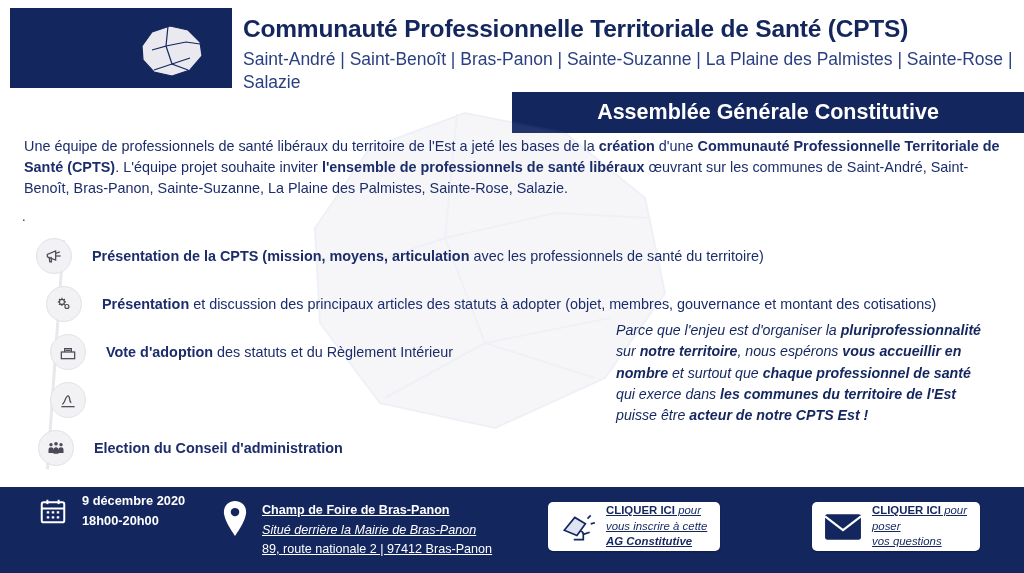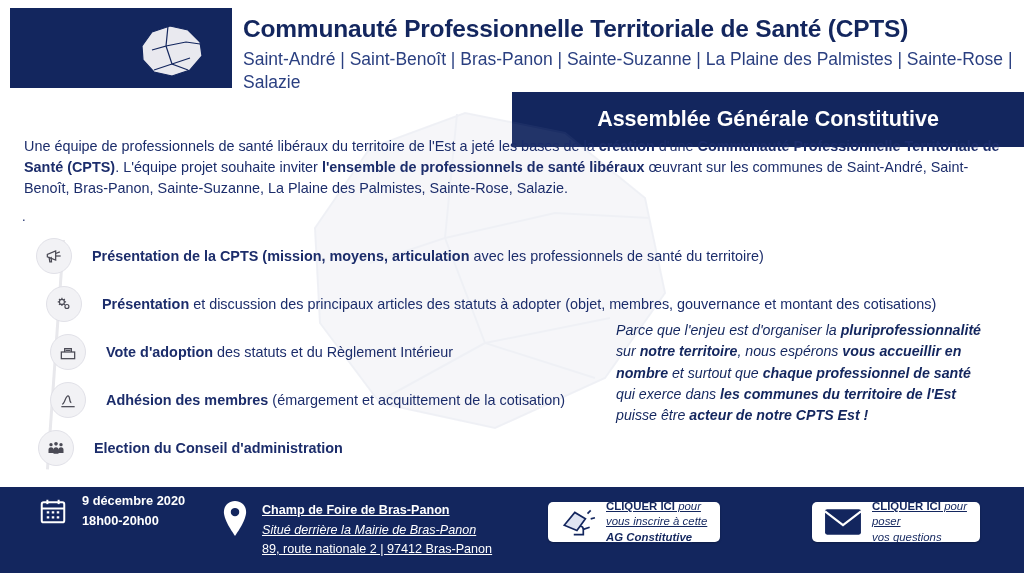--- a/index.html
+++ b/index.html
@@ -29,21 +29,21 @@
   .title-block { position:absolute; left:243px; top:16px; right:4px; }
   .title-main {
     font-size:24.5px; font-weight:bold; color:#13265e; line-height:1.1;
     letter-spacing:-0.2px;
   }
   .title-sub {
     font-size:17.5px; color:#2a3f80; line-height:1.33; margin-top:5px;
   }
 
   .ag-band {
-    position:absolute; left:512px; top:92px; width:512px; height:55px;
+    position:absolute; left:512px; top:92px; width:512px; height:41px;
     background:#13265e; color:#ffffff; font-size:21.5px; font-weight:bold;
     display:flex; align-items:center; justify-content:center;
   }
 
   
   .body-wrap { position:relative; height:calc(573px - 92px - 86px); }
   .intro {
     position:absolute; left:24px; top:44px; width:976px;
     font-size:14.4px; line-height:1.45; color:#1c2d6b;
   }
@@ -88,21 +88,21 @@
     background:#13265e; color:#ffffff;
   }
   .f-date { position:absolute; left:38px; top:4px; display:flex; align-items:center; }
   .f-date .txt { margin-left:14px; font-size:12.8px; font-weight:bold; line-height:1.6; }
   .f-place { position:absolute; left:222px; top:14px; display:flex; align-items:flex-start;text-decoration:underline; }
   .f-place .txt { margin-left:14px; font-size:12.6px; line-height:1.55; }
   .f-place .l1 { font-weight:bold; }
   .f-place .l2 { font-style:italic; }
 
   .cta {
-    position:absolute; top:15px; height:40px; background:#ffffff;
+    position:absolute; top:15px; height:49px; background:#ffffff;
     border-radius:5px; display:flex; align-items:center; padding:0 12px;
     color:#13265e; box-shadow:0 1px 2px rgba(0,0,0,.25);
   }
   .cta.one { left:548px; width:172px; }
   .cta.two { left:812px; width:168px; }
   .cta .ctxt { margin-left:10px; font-size:11.4px; line-height:1.35; font-style:italic; }
   .cta .ctxt b { font-style:normal; font-weight:bold; }
   .cta .ctxt i { font-weight:bold; font-style:italic; }
   .icon-box { flex:0 0 auto; display:flex; align-items:center; justify-content:center; }
 </style>
@@ -197,23 +197,20 @@
       </div>
     </div>
 
     <div class="tl-item" style="margin-left:26px">
       <div class="tl-badge">
         <svg viewBox="0 0 24 24" width="20" height="20" fill="none" stroke="#4a4a55" stroke-width="1.5">
           <path d="M5 17c3 0 4-10 7-10s1 8 4 8"></path>
             <path d="M4 20 L20 20"></path>
         </svg>
       </div>
-      <div class="tl-text">
-        <b>Adhésion des membres</b><span> (émargement et acquittement de la cotisation)</span>
-      </div>
     </div>
 
     <div class="tl-item" style="margin-left:14px">
       <div class="tl-badge">
         <svg viewBox="0 0 24 24" width="20" height="20" fill="#4a4a55">
           <circle cx="6" cy="8" r="2"></circle>
             <circle cx="12" cy="7" r="2.2"></circle>
             <circle cx="18" cy="8" r="2"></circle>
           <path d="M3 18v-4a3 3 0 016 0v4zM9 19v-5a3 3 0 016 0v5zM15 18v-4a3 3 0 016 0v4z"></path>
         </svg>

